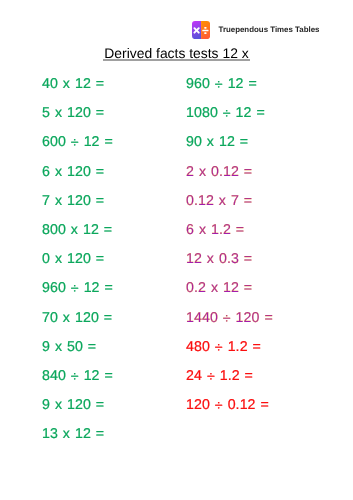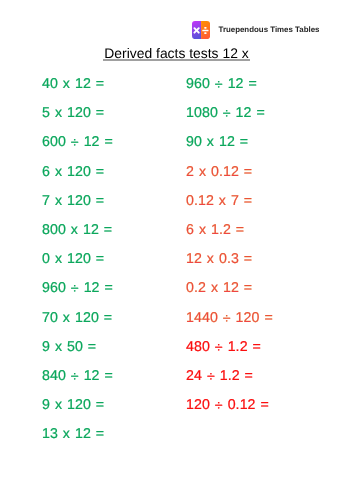--- a/index.html
+++ b/index.html
@@ -25,21 +25,21 @@
   .title .title-text { position:relative; }
   .title .title-text::after { content:""; position:absolute; left:-1.5px; right:-1.5px; bottom:0.05px; height:1.5px; background:#a0a0a0; }
 
   
   .col { position:absolute; top:70px; }
   .col-left { left:42px; }
   .col-right { left:186px; }
   .row { height:29.2px; -webkit-text-stroke:0.22px; font-size:14.2px; line-height:29.2px; white-space:nowrap; word-spacing:0.9px; letter-spacing:0.08px; }
   .ds { font-style:normal; display:inline-block; transform:translateY(1.3px); }
   .green { color:#0ba75c; -webkit-text-stroke-color:#0ba75c; }
-  .orange { color:#ef4444; -webkit-text-stroke-color:#e2761b; }
+  .orange { color:#a21caf; -webkit-text-stroke-color:#e2761b; }
   .red { color:#fb0f0f; -webkit-text-stroke-color:#fb0f0f; }
 </style>
 </head>
 <body>
 
 <div class="page">
 
   <div class="brand">
     <svg class="brand-logo" viewBox="0 0 72 72">
       <defs>

